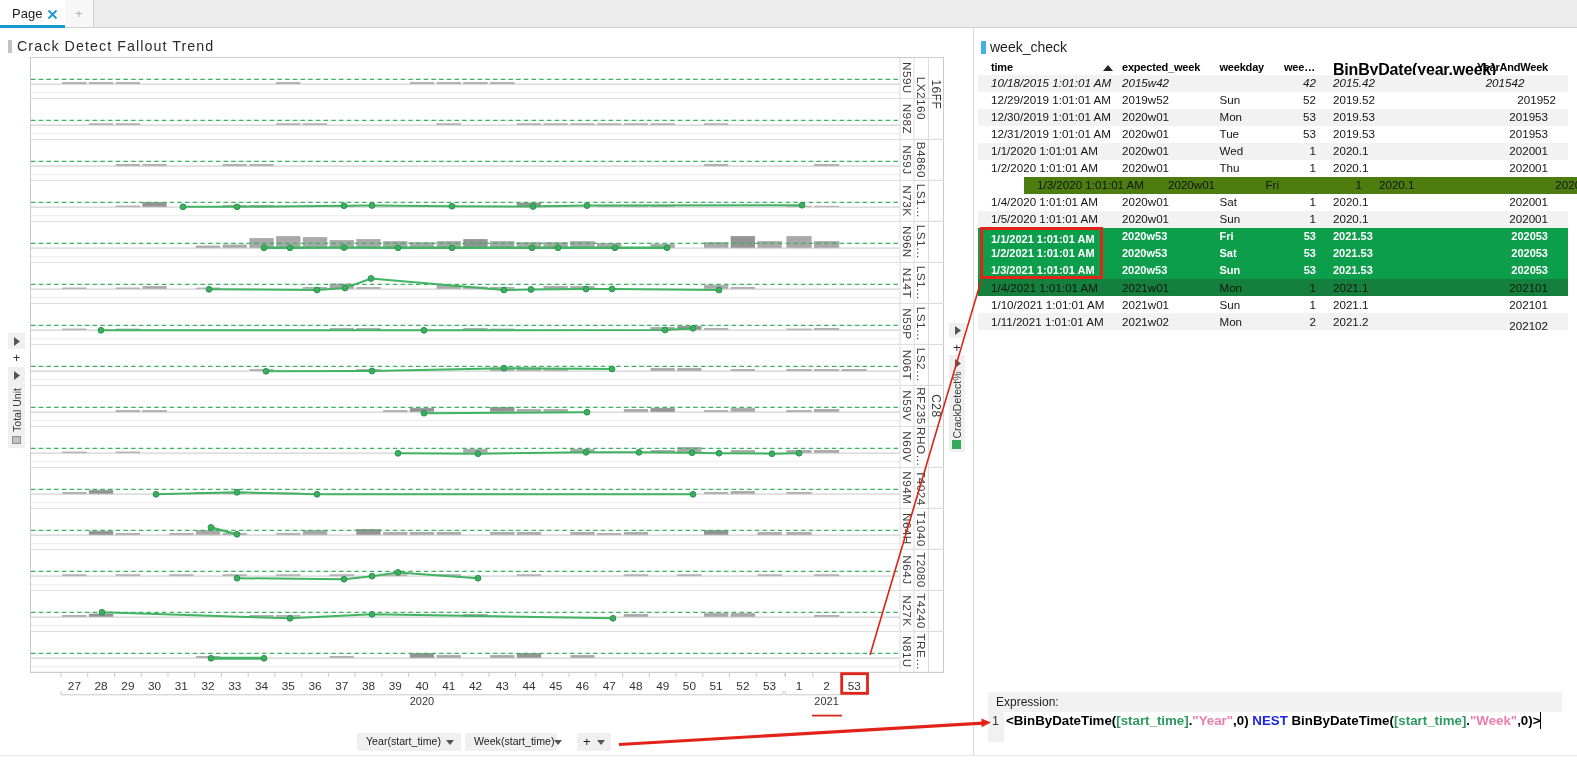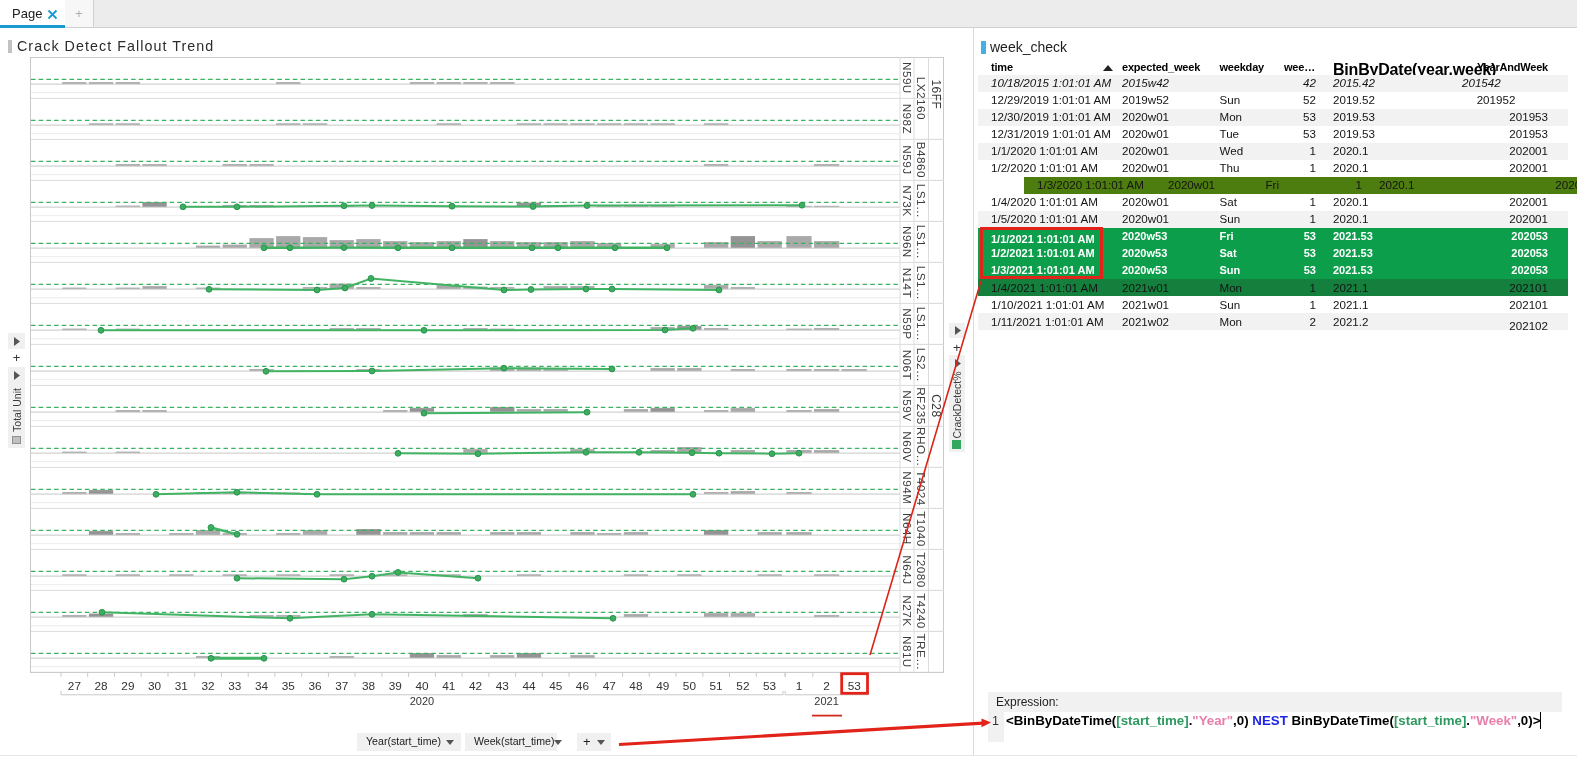--- a/index.html
+++ b/index.html
@@ -498,29 +498,29 @@
 <div style="position:absolute;left:1219.5px;top:60.8px;font-size:11px;font-weight:bold;letter-spacing:-0.2px;color:#000">weekday</div>
 <div style="position:absolute;left:1284px;top:60.8px;font-size:11px;font-weight:bold;letter-spacing:-0.2px;color:#000">wee…</div>
 <div style="position:absolute;left:1333px;top:60.8px;font-size:16px;font-weight:bold;letter-spacing:-0.2px;color:#000">BinByDate(year.week)</div>
 <div style="position:absolute;left:1462px;top:60.8px;width:86px;text-align:right;font-size:11px;font-weight:bold;letter-spacing:-0.2px;color:#000">YearAndWeek</div>
 <div style="position:absolute;left:978px;top:74.50px;width:590px;height:17.05px;font-size:11.6px;background:#f2f2f2;color:#141414;font-style:italic;">
       <span style="position:absolute;left:13px;top:1.6px">10/18/2015 1:01:01 AM</span>
       <span style="position:absolute;left:144px;top:1.6px">2015w42</span>
       <span style="position:absolute;left:241.5px;top:1.6px"></span>
       <span style="position:absolute;left:278px;top:1.6px;width:60px;text-align:right">42</span>
       <span style="position:absolute;left:355px;top:1.6px">2015.42</span>
-      <span style="position:absolute;left:484px;top:1.6px;width:86px;text-align:left">201542</span>
+      <span style="position:absolute;left:484px;top:1.6px;width:86px;text-align:center">201542</span>
     </div>
 <div style="position:absolute;left:978px;top:91.55px;width:590px;height:17.05px;font-size:11.6px;background:#fff;color:#141414;">
       <span style="position:absolute;left:13px;top:1.6px">12/29/2019 1:01:01 AM</span>
       <span style="position:absolute;left:144px;top:1.6px">2019w52</span>
       <span style="position:absolute;left:241.5px;top:1.6px">Sun</span>
       <span style="position:absolute;left:278px;top:1.6px;width:60px;text-align:right">52</span>
       <span style="position:absolute;left:355px;top:1.6px">2019.52</span>
-      <span style="position:absolute;left:475px;top:1.6px;width:86px;text-align:center">201952</span>
+      <span style="position:absolute;left:492px;top:1.6px;width:86px;text-align:right">201952</span>
     </div>
 <div style="position:absolute;left:978px;top:108.60px;width:590px;height:17.05px;font-size:11.6px;background:#f2f2f2;color:#141414;">
       <span style="position:absolute;left:13px;top:1.6px">12/30/2019 1:01:01 AM</span>
       <span style="position:absolute;left:144px;top:1.6px">2020w01</span>
       <span style="position:absolute;left:241.5px;top:1.6px">Mon</span>
       <span style="position:absolute;left:278px;top:1.6px;width:60px;text-align:right">53</span>
       <span style="position:absolute;left:355px;top:1.6px">2019.53</span>
       <span style="position:absolute;left:484px;top:1.6px;width:86px;text-align:right">201953</span>
     </div>
 <div style="position:absolute;left:978px;top:125.65px;width:590px;height:17.05px;font-size:11.6px;background:#fff;color:#141414;">

